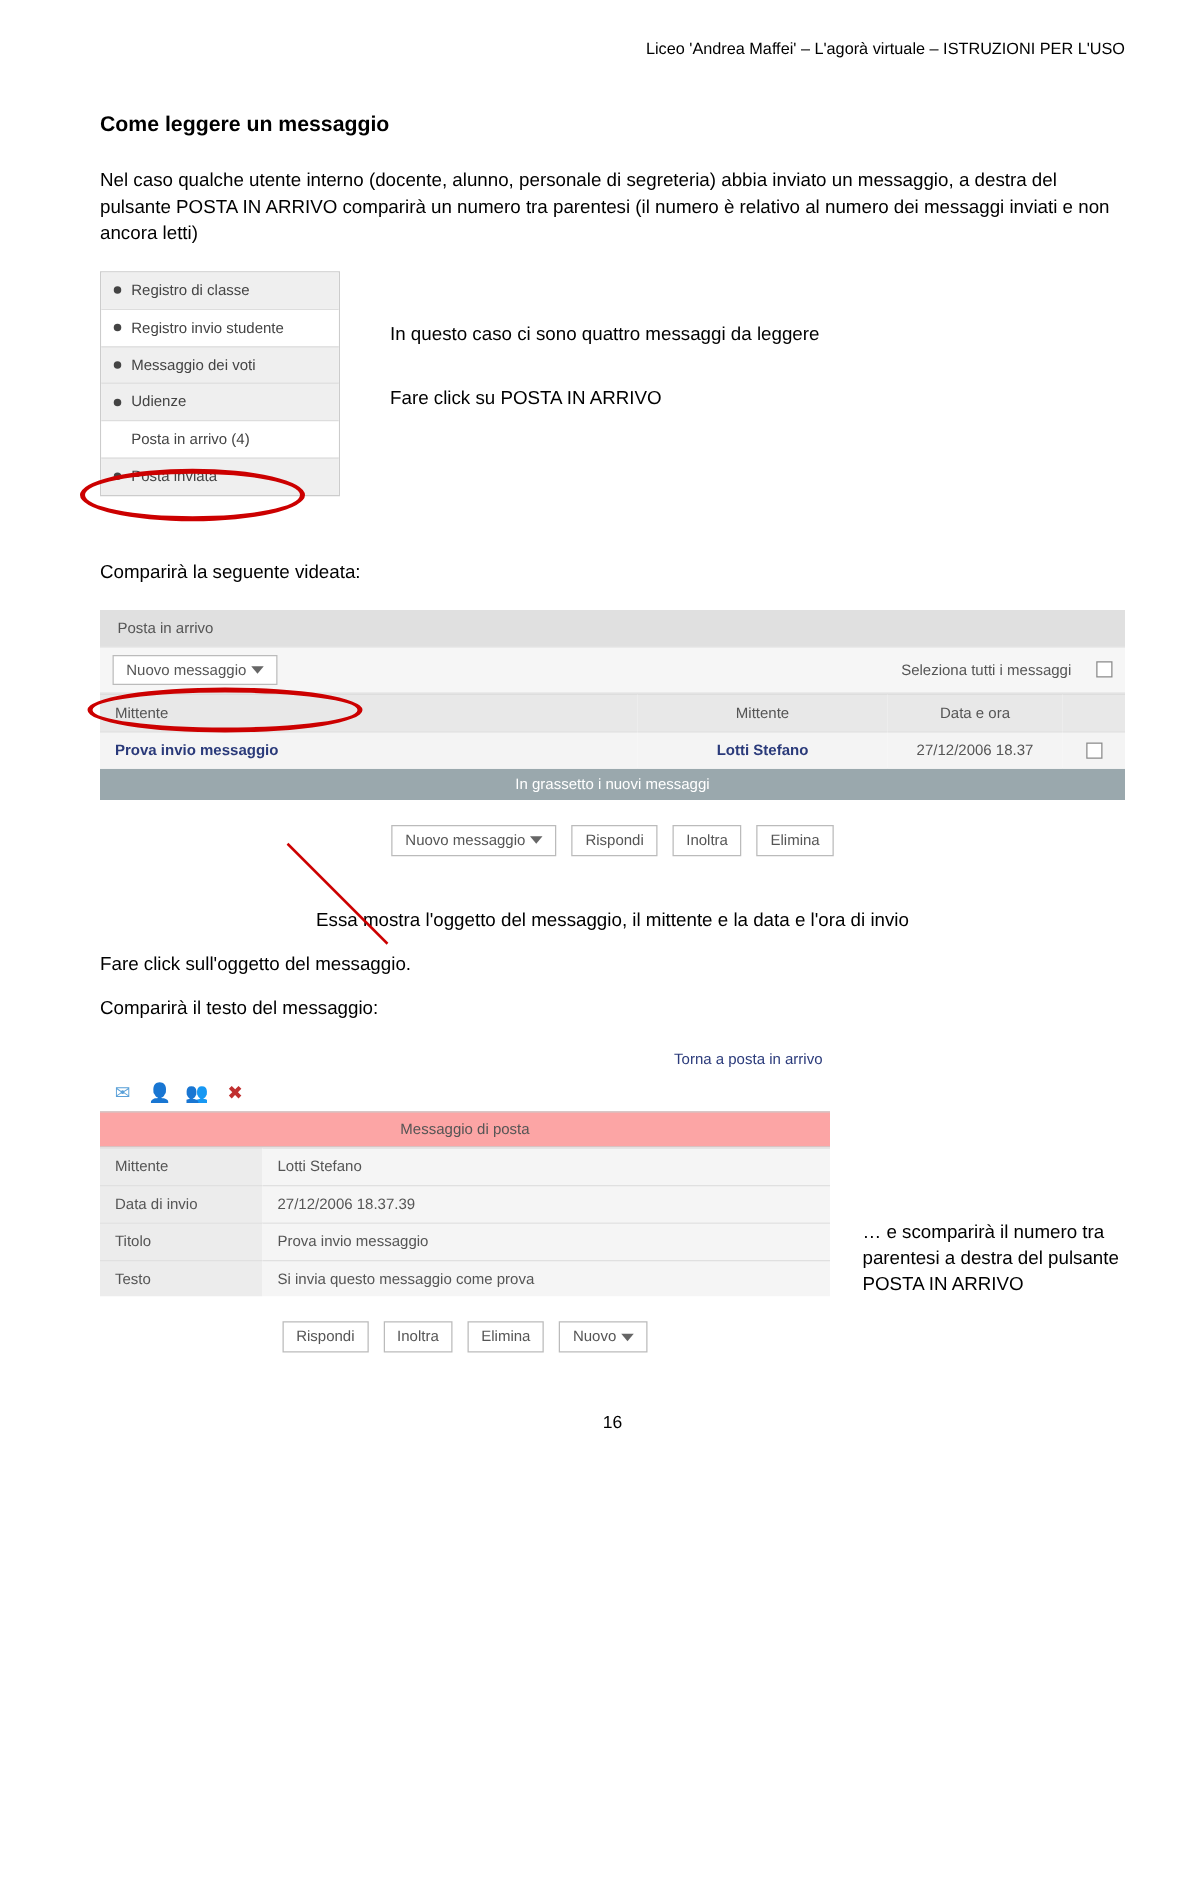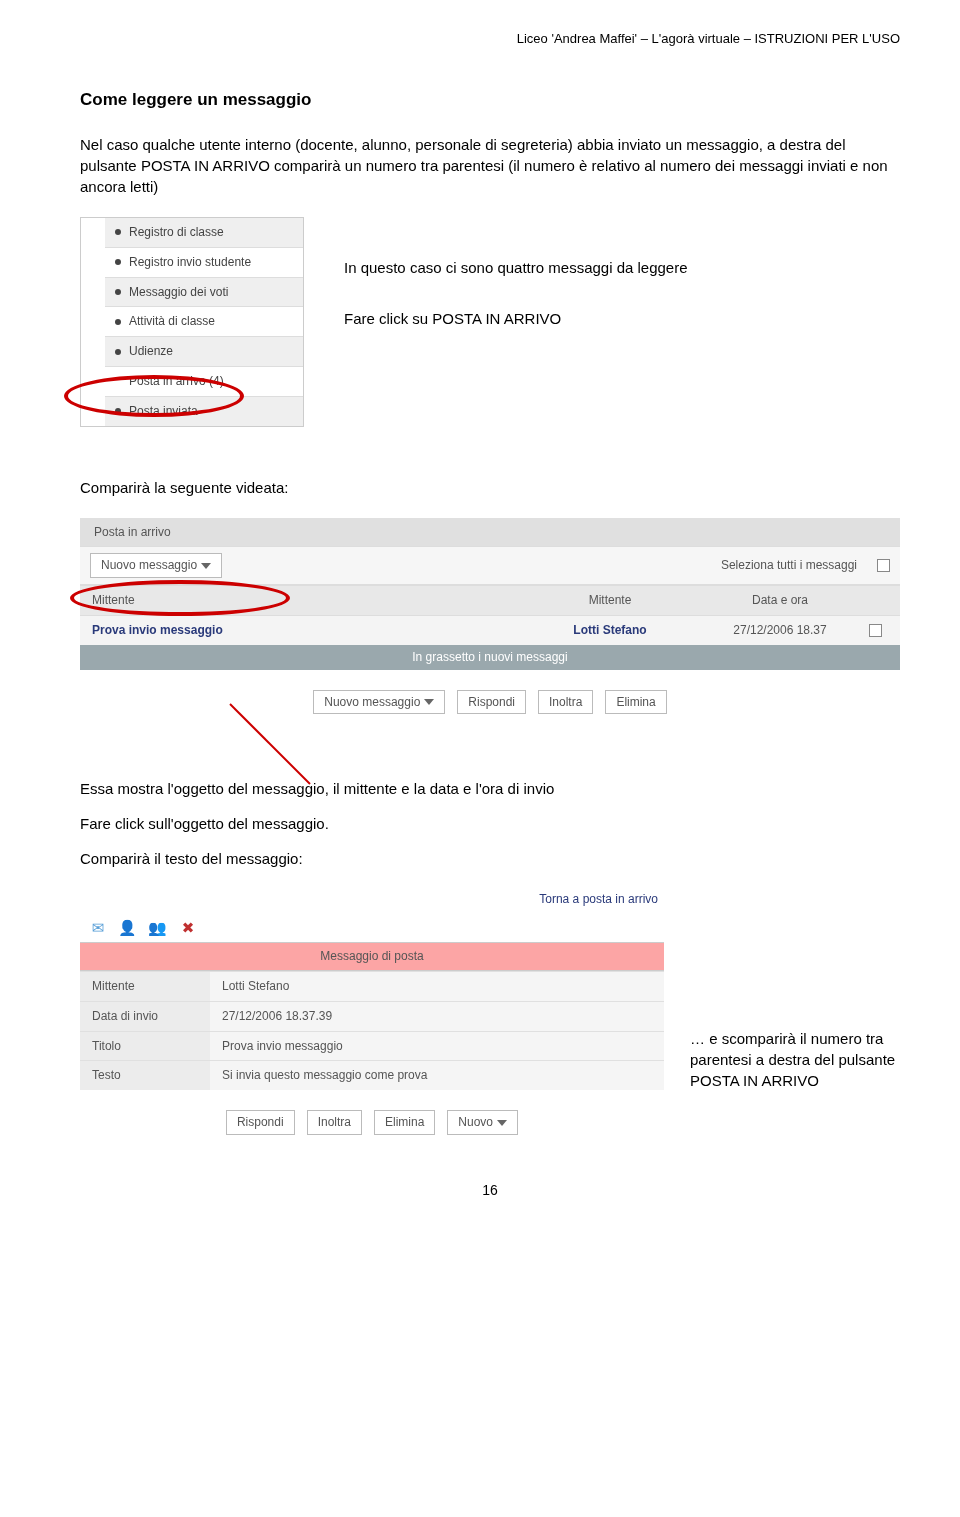--- a/index.html
+++ b/index.html
@@ -31,25 +31,24 @@
   .small-caps { font-variant: small-caps; }
 
   
   .composite1 {
     display: flex;
     align-items: flex-start;
     gap: 40px;
     margin: 20px 0 50px 0;
   }
   .sidebar-panel {
-    width: 224px;
+    width: 192px;
     border: 1px solid #ccc;
     background: #fff;
     font-size: 12px;
-    padding-left: 24px;
   }
   .sidebar-panel .row {
     border-top: 1px solid #ddd;
     padding: 6px 10px;
     background: #fff;
     color: #444;
     display: flex;
     align-items: center;
     gap: 8px;
   }
@@ -238,24 +237,20 @@
             <span>Registro di classe</span>
           </div>
         <div class="row">
             <span class="dot"></span>
             <span>Registro invio studente</span>
           </div>
         <div class="row grey">
             <span class="dot"></span>
             <span>Messaggio dei voti</span>
           </div>
-        <div class="row">
-            <span class="dot"></span>
-            <span>Attività di classe</span>
-          </div>
         <div class="row grey">
             <span class="dot"></span>
             <span>Udienze</span>
           </div>
         <div class="row highlighted">
             <span class="dot"></span>
             <span>Posta in arrivo (4)</span>
           </div>
         <div class="row grey">
             <span class="dot"></span>
@@ -310,21 +305,21 @@
 
     <div class="circle-annot" style="top:62px; left:-10px; width:220px; height:36px;"></div>
   </div>
 
   <div class="arrow-svg">
     <svg viewBox="0 0 120 100">
       <line x1="10" y1="10" x2="90" y2="90" stroke="#c00" stroke-width="2"></line>
     </svg>
   </div>
 
-  <p class="body-text" style="margin-top:58px;">Essa mostra l'oggetto del messaggio, il mittente e la data e l'ora di invio</p>
+  <p class="body-text" style="margin-top:35px;text-align:center;">Essa mostra l'oggetto del messaggio, il mittente e la data e l'ora di invio</p>
   <p class="body-text">Fare click sull'oggetto del messaggio.</p>
   <p class="body-text" style="margin-top:14px;">Comparirà il testo del messaggio:</p>
 
   <div class="msg-detail">
     <div class="msg-detail-shot">
       <div class="linkbar">Torna a posta in arrivo</div>
       <div class="iconbar">
         <span class="ico" style="color:#5aa0d8;">✉</span>
         <span class="ico" style="color:#c05aa8;">👤</span>
         <span class="ico" style="color:#8a5ac0;">👥</span>

